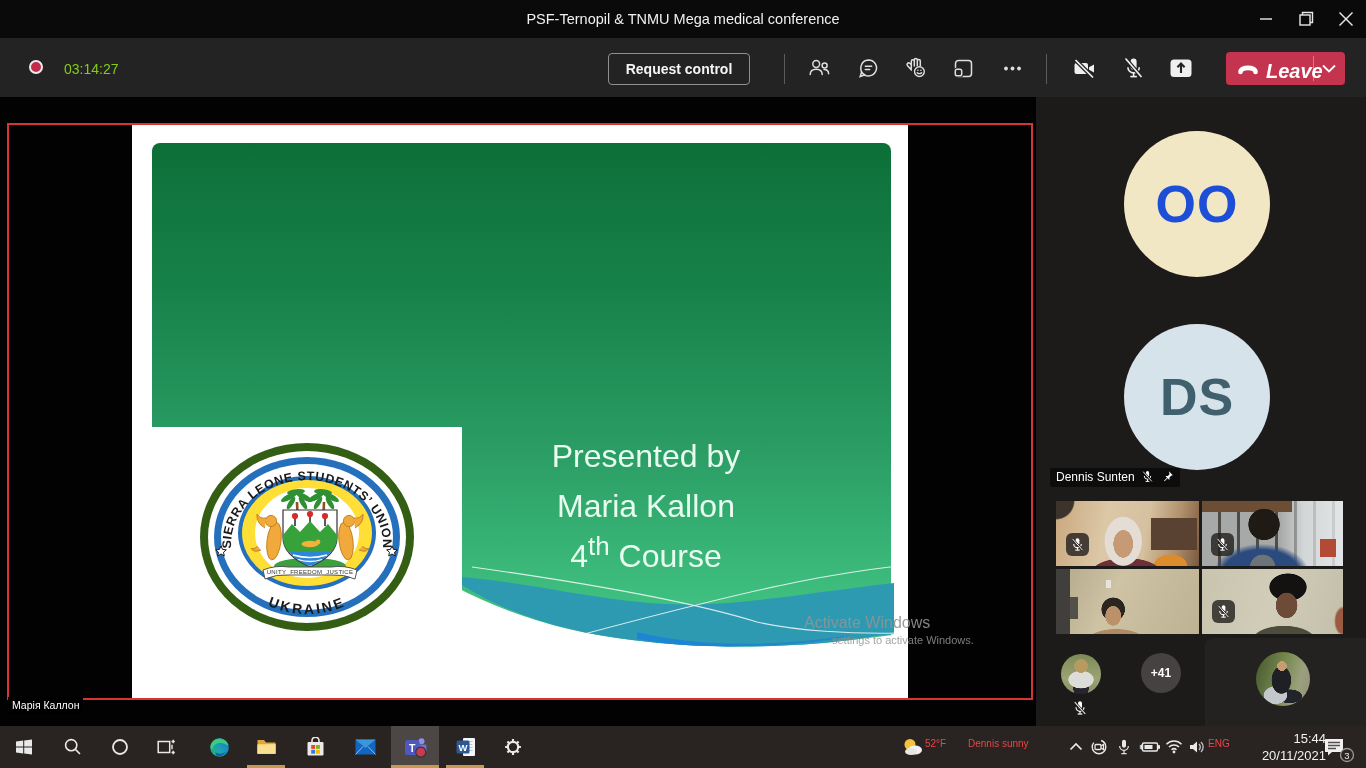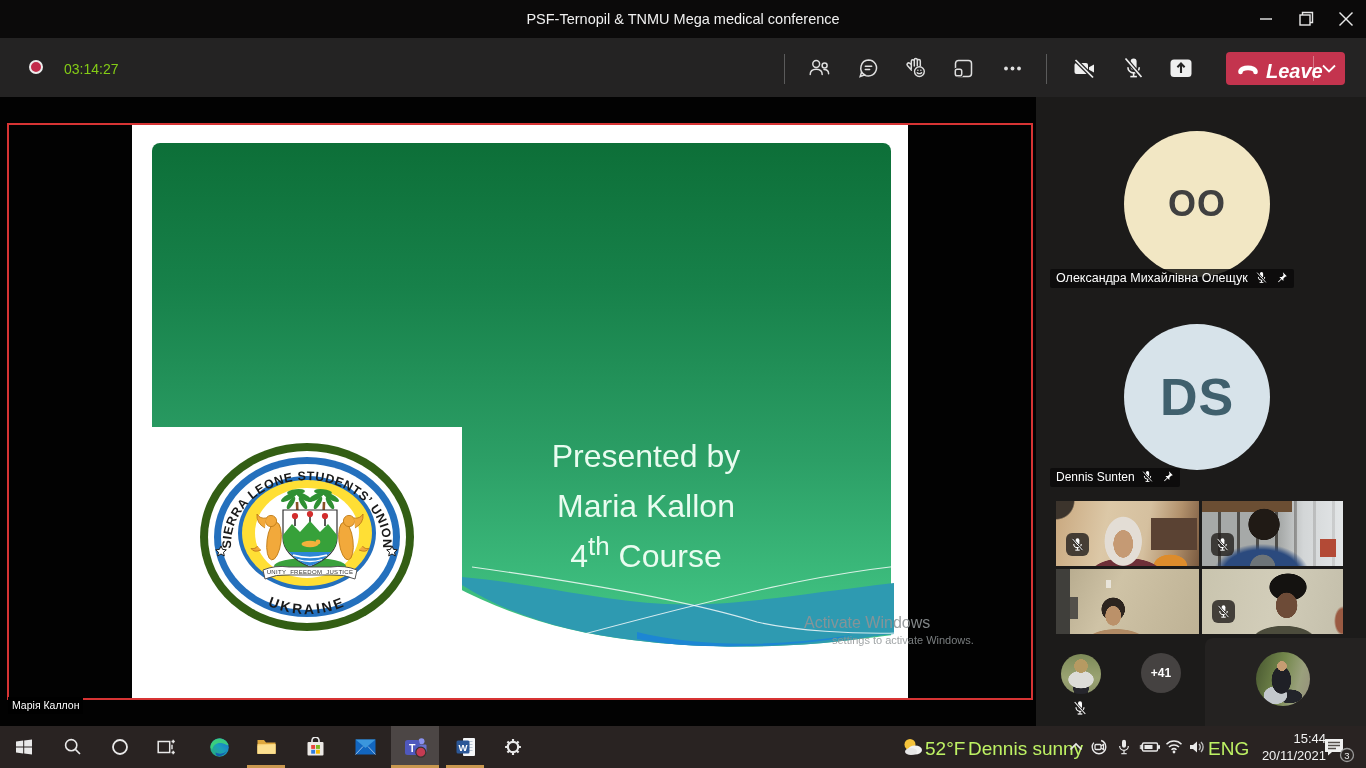--- a/index.html
+++ b/index.html
@@ -41,21 +41,21 @@
   #wavesvg { left:320px; top:420px; width:448px; height:120px; }
   #wm1 { left:672px; top:489px; font-size:16px; color:#8f9496; opacity:0.9; white-space:nowrap; }
   #wm2 { left:700px; top:509px; font-size:11px; color:#8f9496; opacity:0.85; white-space:nowrap; }
   #presname { left:8px; top:600px; background:#000; color:#fff; font-size:10.5px;
       padding:2px 4px 3px 4px; white-space:nowrap; }
 
   
   #sidebar { left:1036px; top:97px; width:330px; height:629px; background:#1c1b1a; }
   .avatar { border-radius:50%; text-align:center; }
   #av1 { left:88px; top:34px; width:146px; height:146px; background:#f2e7c4; }
-  #av1 span { color:#404040; font-weight:600; font-size:36px; line-height:146px; letter-spacing:1px; }
+  #av1 span { color:#1d4ed8; font-weight:600; font-size:52px; line-height:146px; letter-spacing:1px; }
   #av2 { left:88px; top:227px; width:146px; height:146px; background:#d7e3ea; }
   #av2 span { color:#40606d; font-weight:600; font-size:52px; line-height:146px; letter-spacing:1px; }
   .namelabel { background:rgba(10,10,10,0.82); color:#fff; font-size:12.5px; height:19px;
       line-height:19px; padding:0 6px; border-radius:2px; white-space:nowrap; }
   #lbl1 { left:14px; top:172px; }
   #lbl2 { left:14px; top:371px; font-size:12px; }
   .vtile { overflow:hidden; }
   .badge { position:absolute; width:23px; height:23px; border-radius:6px; background:rgba(36,33,30,0.82); }
   .badge svg, .miniMic svg { position:absolute; left:4px; top:4px; }
   #vt1 { background-image:
@@ -113,40 +113,41 @@
     background-repeat:no-repeat; }
 
   #minipanel { left:169px; top:541px; width:161px; height:88px; background:#242221; border-radius:8px 0 0 0; }
   #plus41 { left:105px; top:556px; width:40px; height:40px; border-radius:50%; background:#454241;
       color:#fff; font-size:12px; font-weight:bold; text-align:center; line-height:40px; }
 
   
   #taskbar { left:0; top:726px; width:1366px; height:42px; background:#292322; }
   #teamstile { left:391px; top:0px; width:48px; height:42px; background:#4c4645; }
   .underline { position:absolute; top:39px; height:3px; background:#c9984f; }
-  .tray { color:#bef264; font-size:19px; }
+  .tray { color:#ef4444; font-size:10px; }
   #clock { right:40px; top:4px; width:80px; text-align:right; color:#f2f2f2; font-size:13px; line-height:17px; }
 </style>
 </head>
 <body>
 
 <div class="abs" id="titlebar">
   <div class="abs" id="titletext">PSF-Ternopil &amp; TNMU Mega medical conference</div>
   <svg class="abs" style="left:1254px;top:7px" width="104" height="24" viewBox="0 0 104 24">
     <line x1="6" y1="12" x2="18" y2="12" stroke="#e8e8e8" stroke-width="1.4"></line>
     <rect x="46" y="8" width="10" height="10" fill="none" stroke="#e8e8e8" stroke-width="1.4"></rect>
     <path d="M48.5 8 V5.5 H58.5 V15.5 H56" fill="none" stroke="#e8e8e8" stroke-width="1.4"></path>
     <line x1="85.5" y1="5.5" x2="98.5" y2="18.5" stroke="#e8e8e8" stroke-width="1.4"></line>
     <line x1="98.5" y1="5.5" x2="85.5" y2="18.5" stroke="#e8e8e8" stroke-width="1.4"></line>
   </svg>
 </div>
 
 <div class="abs" id="toolbar">
   <div class="abs" id="recdot"></div>
   <div class="abs" id="timer">03:14:27</div>
+  <div class="abs" id="reqbtn">Request control</div>
   <div class="abs vsep" style="left:784px"></div>
   <div class="abs vsep" style="left:1046px"></div>
 
   <svg class="abs" style="left:807px;top:18px" width="25" height="25" viewBox="0 0 25 25">
     <g fill="none" stroke="#dedede" stroke-width="1.5" stroke-linecap="round">
       <circle cx="9.2" cy="8" r="3.4"></circle>
       <path d="M3.2 18.6 c0-3.6 2.7-5.4 6-5.4 s6 1.8 6 5.4"></path>
       <circle cx="17.6" cy="9.6" r="2.5"></circle>
       <path d="M17 13.4 c2.6 0 4.6 1.4 4.6 4.3"></path>
     </g>
@@ -311,30 +312,20 @@
         <text x="111" y="131.5" font-size="6" fill="#333" text-anchor="middle" letter-spacing="0.3">UNITY&nbsp;&nbsp;FREEDOM&nbsp;&nbsp;JUSTICE</text>
       </g>
     </svg>
   </div>
   <div class="abs" id="redframe"></div>
   <div class="abs" id="presname">Марія Каллон</div>
 </div>
 
 <div class="abs" id="sidebar">
   <div class="abs avatar" id="av1"><span>OO</span></div>
-  <div class="abs namelabel" id="lbl1">Олександра Михайлівна Олещук&nbsp;&nbsp;<svg width="13" height="13" viewBox="0 0 24 24" style="vertical-align:-2px">
-        <rect x="9" y="2" width="6" height="11" rx="3" fill="#fff"></rect>
-        <path d="M6 11a6 6 0 0 0 12 0" stroke="#fff" stroke-width="1.8" fill="none"></path>
-        <line x1="12" y1="17" x2="12" y2="20.5" stroke="#fff" stroke-width="1.8"></line>
-        <line x1="8.5" y1="21" x2="15.5" y2="21" stroke="#fff" stroke-width="1.8"></line>
-        <line x1="4" y1="3" x2="20" y2="21" stroke="#0a0a0a" stroke-width="3.6"></line>
-        <line x1="4" y1="3" x2="20" y2="21" stroke="#fff" stroke-width="1.6"></line>
-      </svg>&nbsp;&nbsp;<svg width="13" height="13" viewBox="0 0 24 24" style="vertical-align:-2px">
-        <path d="M14.5 2.2 l7.3 7.3 -3.1 1.2 -3.1 3.1 -.2 4.6 -3.1-3.1 -5.6 5.6 -1.1-1.1 5.6-5.6 -3.1-3.1 4.6-.2 3.1-3.1 z" fill="#fff"></path>
-      </svg></div>
   <div class="abs avatar" id="av2"><span>DS</span></div>
   <div class="abs namelabel" id="lbl2">Dennis Sunten&nbsp;&nbsp;<svg width="13" height="13" viewBox="0 0 24 24" style="vertical-align:-2px">
         <rect x="9" y="2" width="6" height="11" rx="3" fill="#fff"></rect>
         <path d="M6 11a6 6 0 0 0 12 0" stroke="#fff" stroke-width="1.8" fill="none"></path>
         <line x1="12" y1="17" x2="12" y2="20.5" stroke="#fff" stroke-width="1.8"></line>
         <line x1="8.5" y1="21" x2="15.5" y2="21" stroke="#fff" stroke-width="1.8"></line>
         <line x1="4" y1="3" x2="20" y2="21" stroke="#0a0a0a" stroke-width="3.6"></line>
         <line x1="4" y1="3" x2="20" y2="21" stroke="#fff" stroke-width="1.6"></line>
       </svg>&nbsp;&nbsp;<svg width="13" height="13" viewBox="0 0 24 24" style="vertical-align:-2px">
         <path d="M14.5 2.2 l7.3 7.3 -3.1 1.2 -3.1 3.1 -.2 4.6 -3.1-3.1 -5.6 5.6 -1.1-1.1 5.6-5.6 -3.1-3.1 4.6-.2 3.1-3.1 z" fill="#fff"></path>

